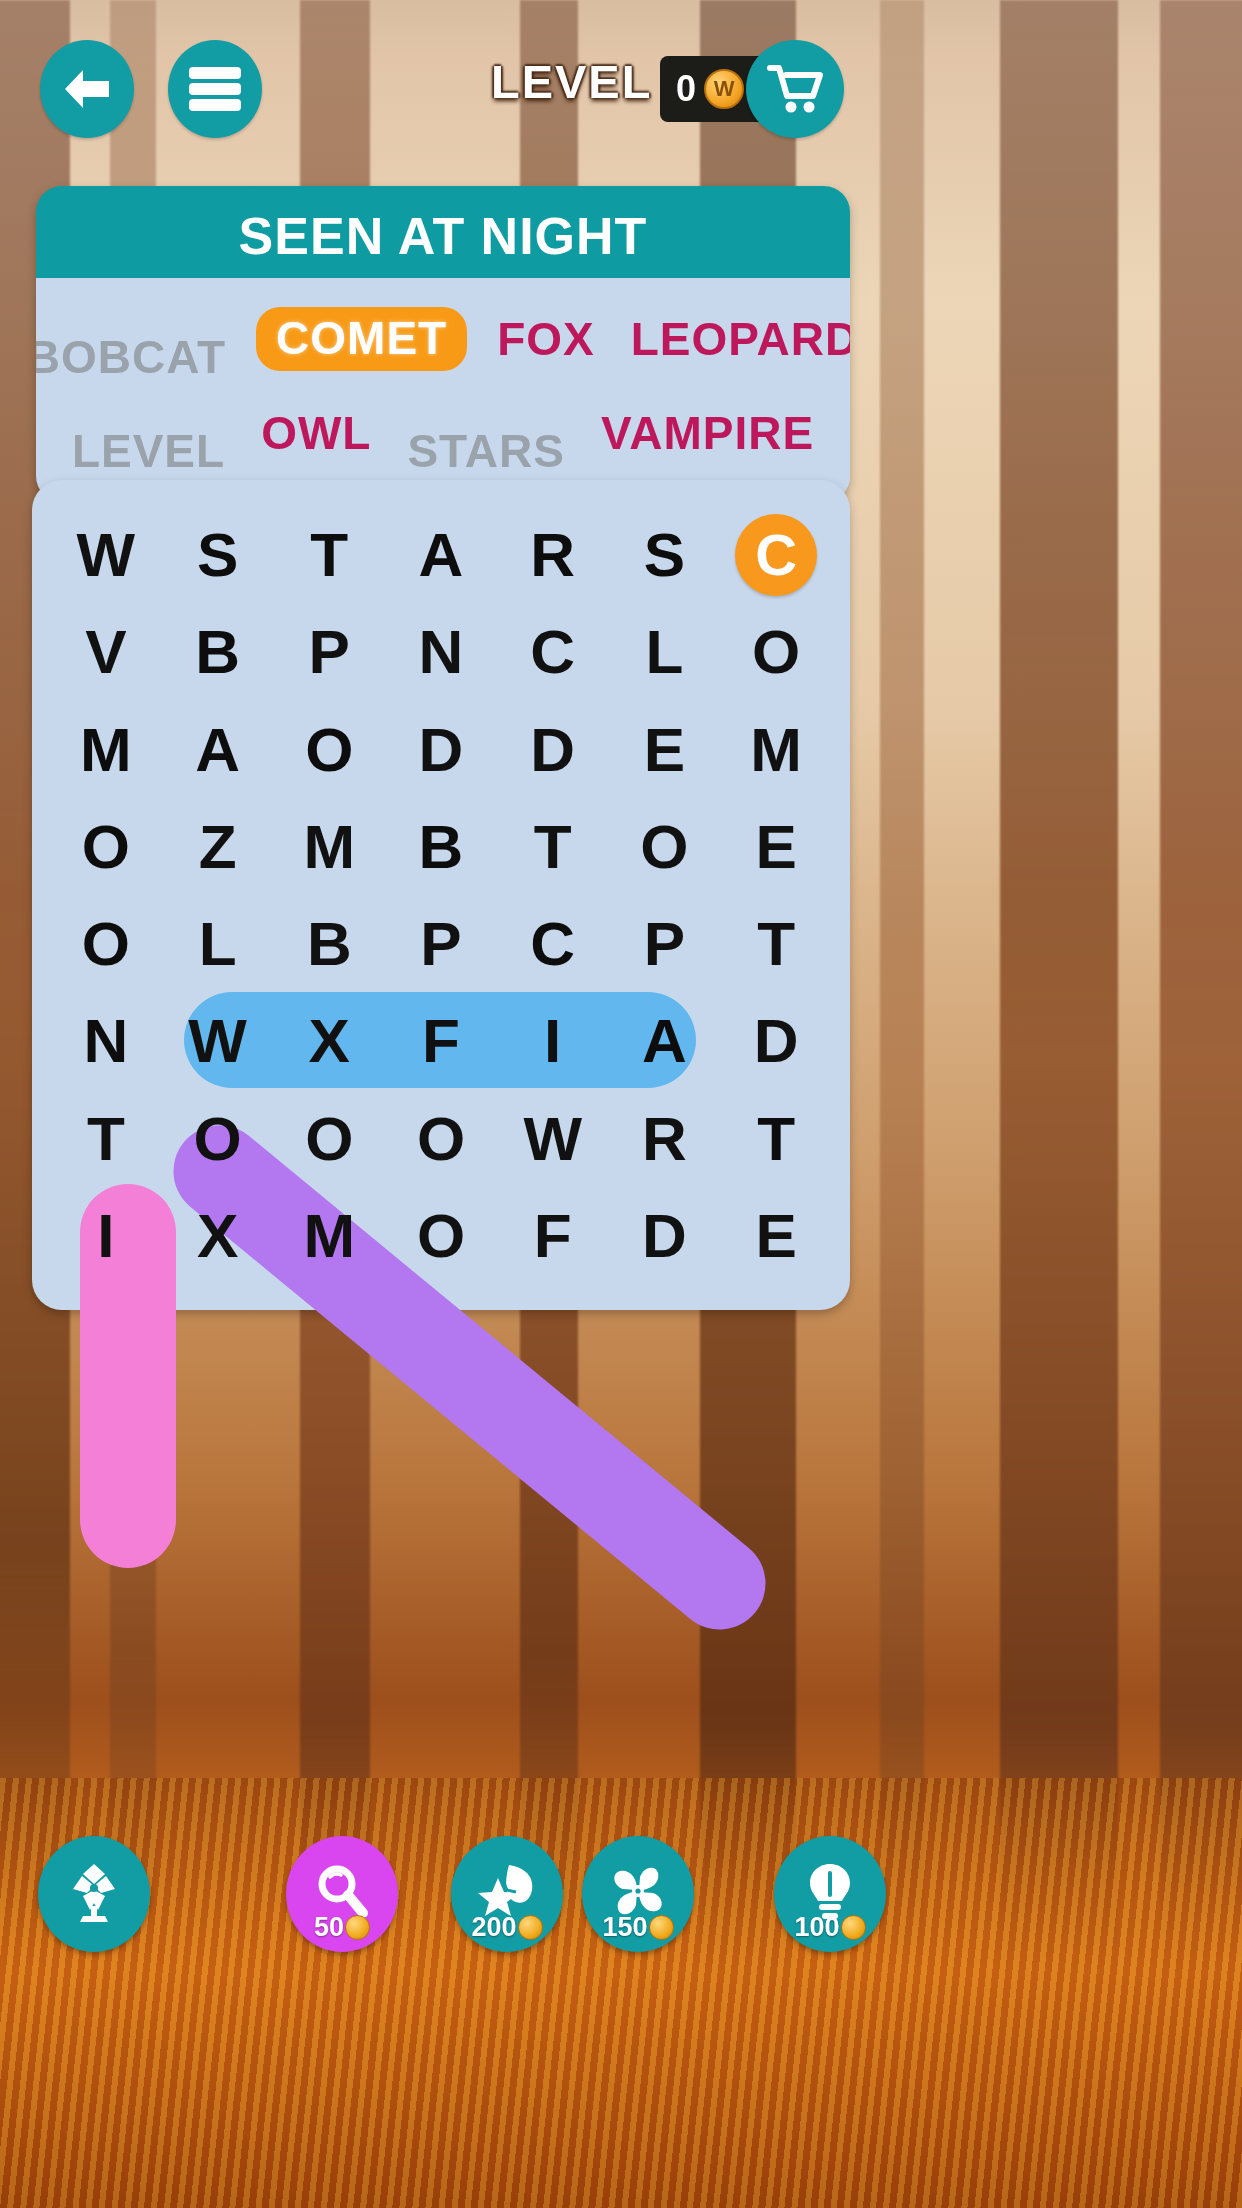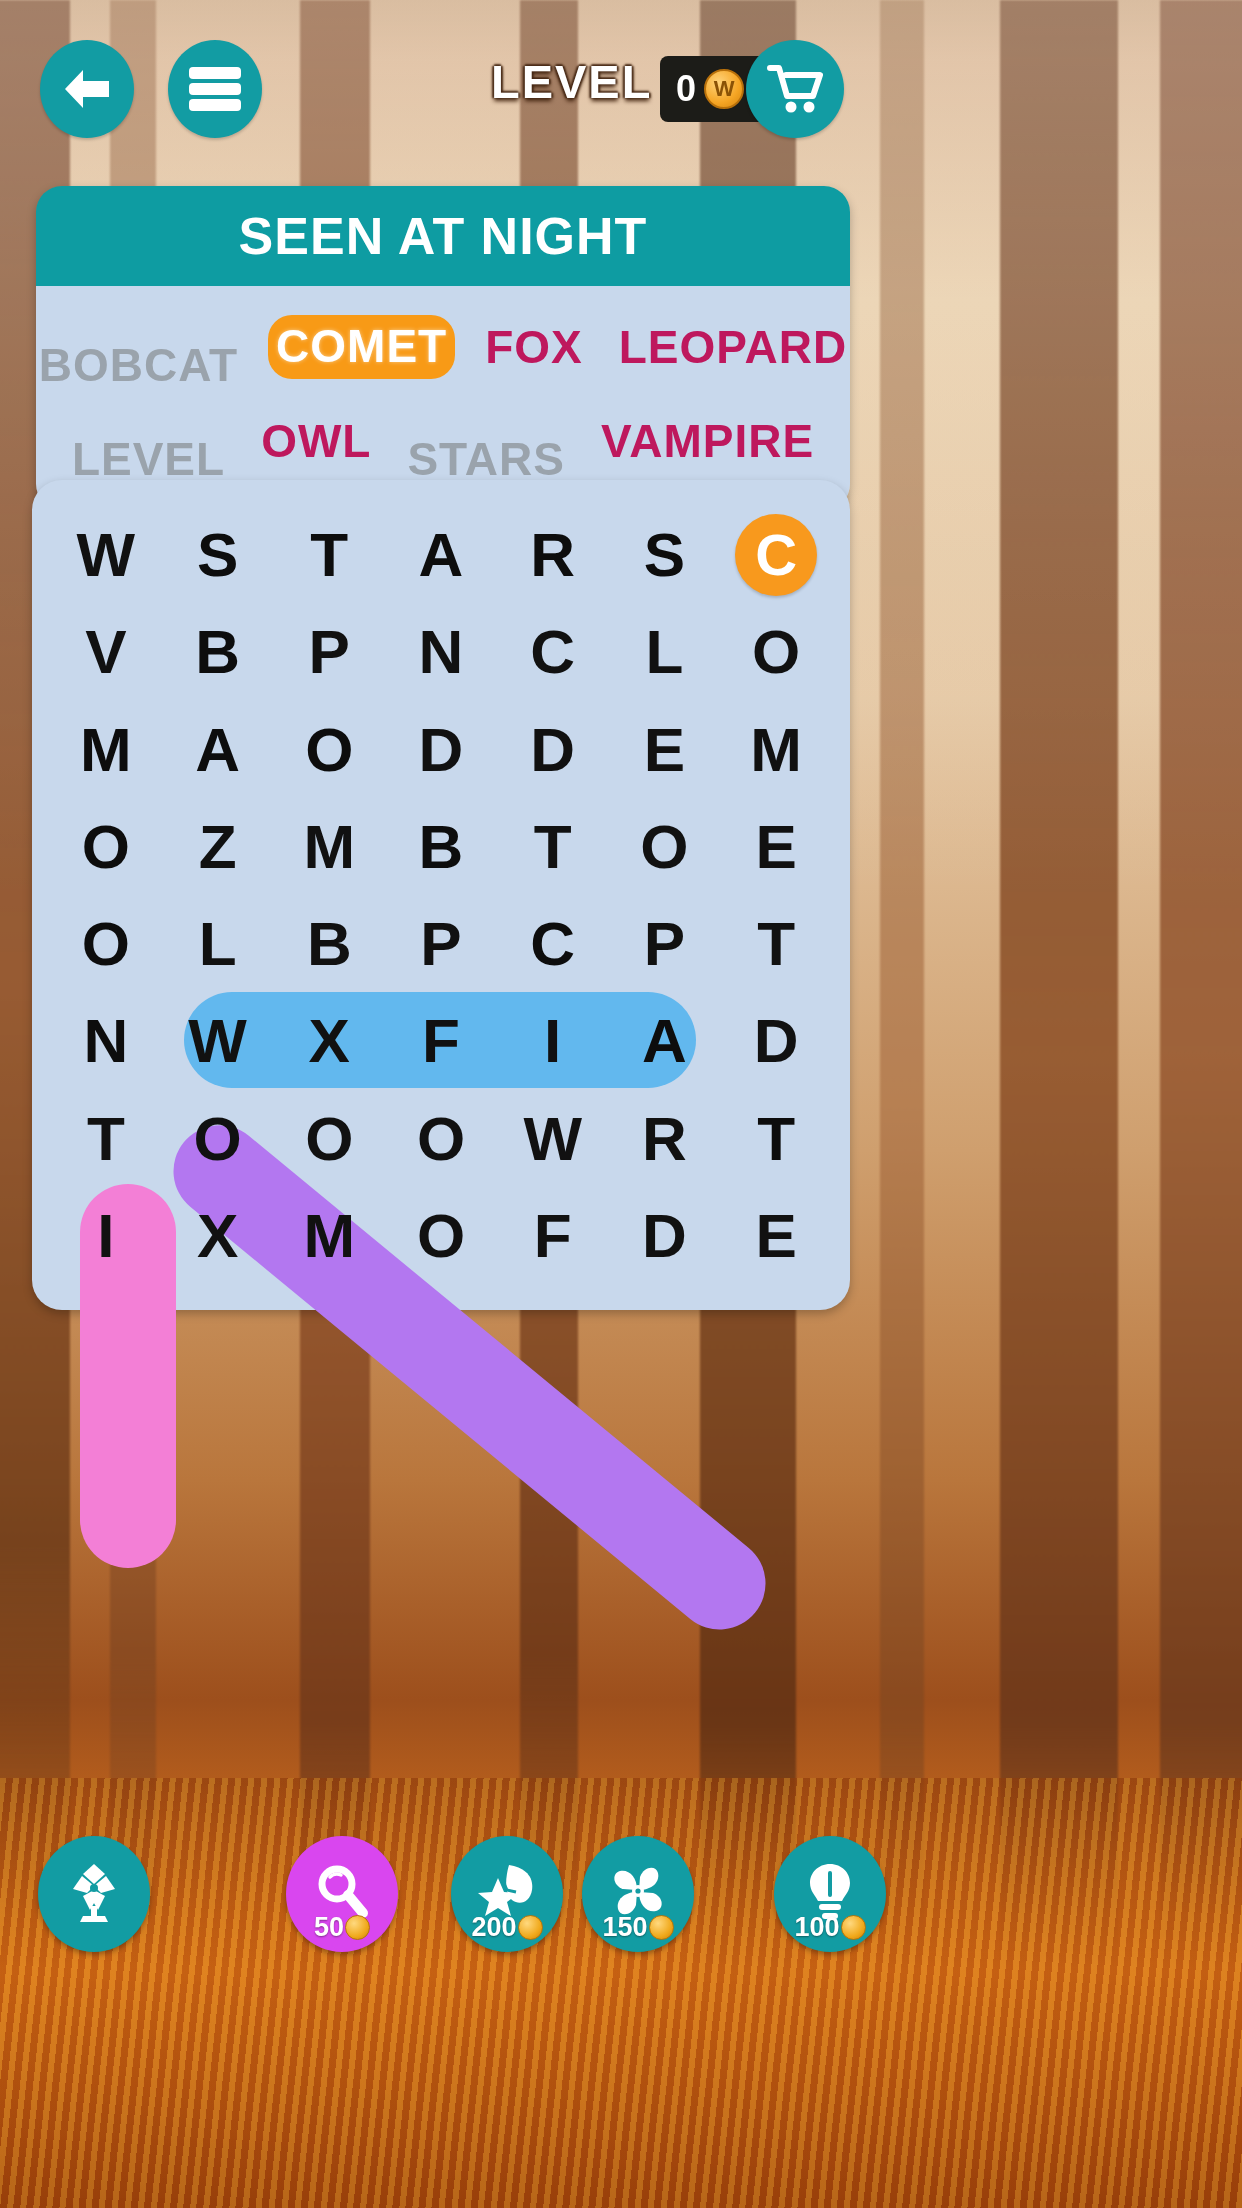--- a/index.html
+++ b/index.html
@@ -77,33 +77,33 @@
 
   
   #words-card {
     position:absolute; left:36px; top:186px; width:814px;
     border-radius:26px; overflow:hidden;
     box-shadow:0 4px 10px rgba(0,0,0,.25);
   }
   #words-header {
     background:#0e9ca2; color:#fff; text-align:center;
     font-size:52px; font-weight:bold; letter-spacing:1px;
-    padding:20px 0 20px;
+    padding:20px 0 12px;
   }
   #words-body { background:#c8d8ec; padding:14px 18px 22px; }
   .wrow { display:flex; justify-content:center; align-items:center; gap:24px; }
   .word {
     font-size:46px; font-weight:bold; letter-spacing:1px;
     padding:2px 6px; white-space:nowrap;
   }
   .word.found { color:#9aa3ac;margin-top:36px; }
   .word.unfound { color:#be185d; }
   .word.active {
     color:#fff; background:#f89a16; border-radius:24px;
-    padding:4px 8px 6px; text-shadow:0 0 4px rgba(255,255,255,.5);
+    padding:4px 20px 6px; text-shadow:0 0 4px rgba(255,255,255,.5);
   }
 
   
   #grid-card {
     position:absolute; left:32px; top:480px; width:818px; height:830px;
     background:#c8d8ec; border-radius:30px;
     box-shadow:0 4px 10px rgba(0,0,0,.25);
   }
   #grid {
     position:absolute; inset:0;

